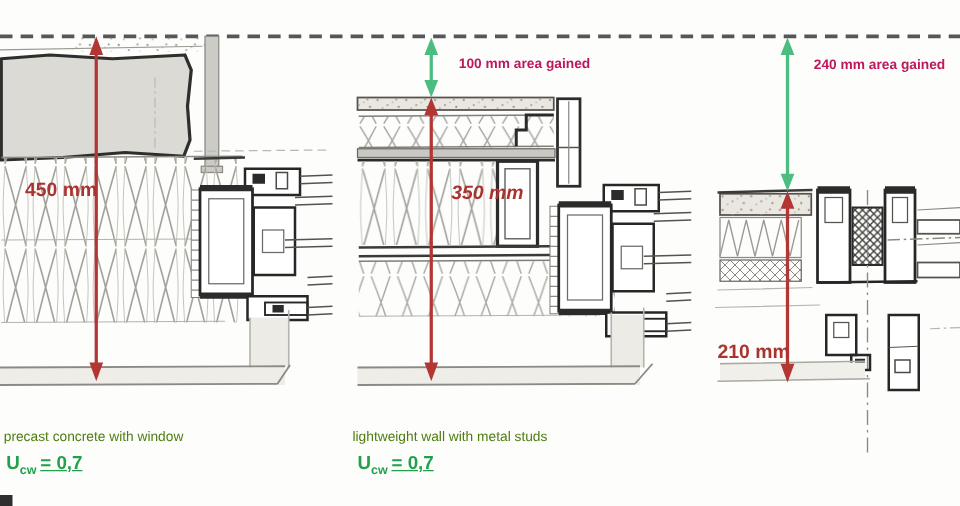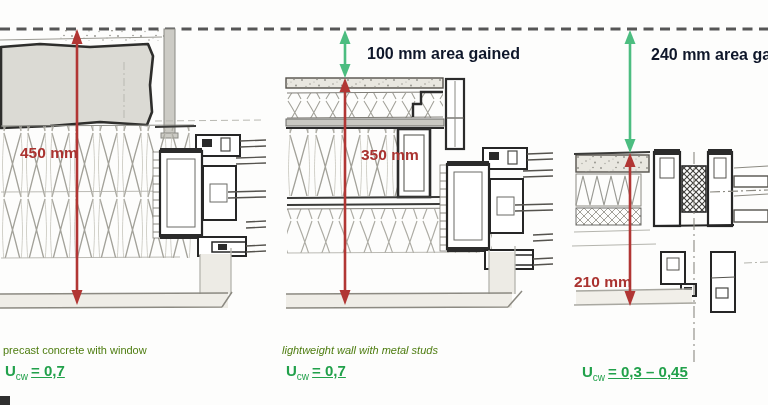--- a/index.html
+++ b/index.html
@@ -3,24 +3,24 @@
 <meta charset="utf-8">
 <style>
   html,body{margin:0;padding:0;background:#ffffff;}
   .stage{
     position:relative;width:768px;height:405px;overflow:hidden;
     background:#fdfdfc;font-family:"Liberation Sans",sans-serif;
   }
   .stage svg{position:absolute;left:0;top:0;}
   .lbl{position:absolute;white-space:nowrap;line-height:1.1;}
   .lbl-red{color:#aa3330;font-weight:bold;font-size:15.5px;}
-  .lbl-green{color:#0f172a;font-weight:bold;font-size:16px;}
+  .lbl-green{color:#be185d;font-weight:bold;font-size:11px;}
   .caption{color:#4d7c0f;font-size:11px;}
   .ucw{color:#22a14b;font-weight:bold;font-size:15px;}
-  .ucw sub{font-size:10px;font-weight:normal;line-height:0;}
+  .ucw sub{font-size:10px;font-weight:bold;line-height:0;}
   .ucw .val{margin-left:3px;text-decoration:underline;}
 </style>
 </head>
 <body>
 
 <div class="stage">
 
   <svg width="768" height="405" viewBox="0 0 768 405">
     <defs>
       <pattern id="speck" width="23" height="11" patternUnits="userSpaceOnUse">
@@ -174,32 +174,29 @@
         <line x1="630" y1="162" x2="630" y2="296" stroke="#b13634" stroke-width="2.6"></line>
         <polygon points="630,153 624.5,167 635.5,167" fill="#b13634"></polygon>
         <polygon points="630,306 624.5,291 635.5,291" fill="#b13634"></polygon>
       </g>
     </g>
   </svg>
 
   <div class="lbl lbl-red" style="left:20px;top:144px;">450 mm</div>
 
   <div class="lbl lbl-green" style="left:367px;top:45px;">100 mm area gained</div>
-  <div class="lbl lbl-red" style="left:361px;top:146px;">350 mm</div>
+  <div class="lbl lbl-red" style="left:361px;top:146px;font-style:italic;">350 mm</div>
 
   <div class="lbl lbl-green" style="left:651px;top:46px;">240 mm area gained</div>
   <div class="lbl lbl-red" style="left:574px;top:273px;">210 mm</div>
 
   <div class="lbl caption" style="left:3px;top:344px;">precast concrete with window</div>
   <div class="lbl ucw" style="left:5px;top:363px;">
     <span>U</span><sub>cw</sub><span class="val">= 0,7</span>
   </div>
 
-  <div class="lbl caption" style="left:282px;top:344px;font-style:italic;">lightweight wall with metal studs</div>
+  <div class="lbl caption" style="left:282px;top:344px;">lightweight wall with metal studs</div>
   <div class="lbl ucw" style="left:286px;top:363px;">
     <span>U</span><sub>cw</sub><span class="val">= 0,7</span>
   </div>
 
-  <div class="lbl ucw" style="left:582px;top:364px;">
-    <span>U</span><sub>cw</sub><span class="val">= 0,3 – 0,45</span>
-  </div>
 
 </div>
 
 </body></html>

